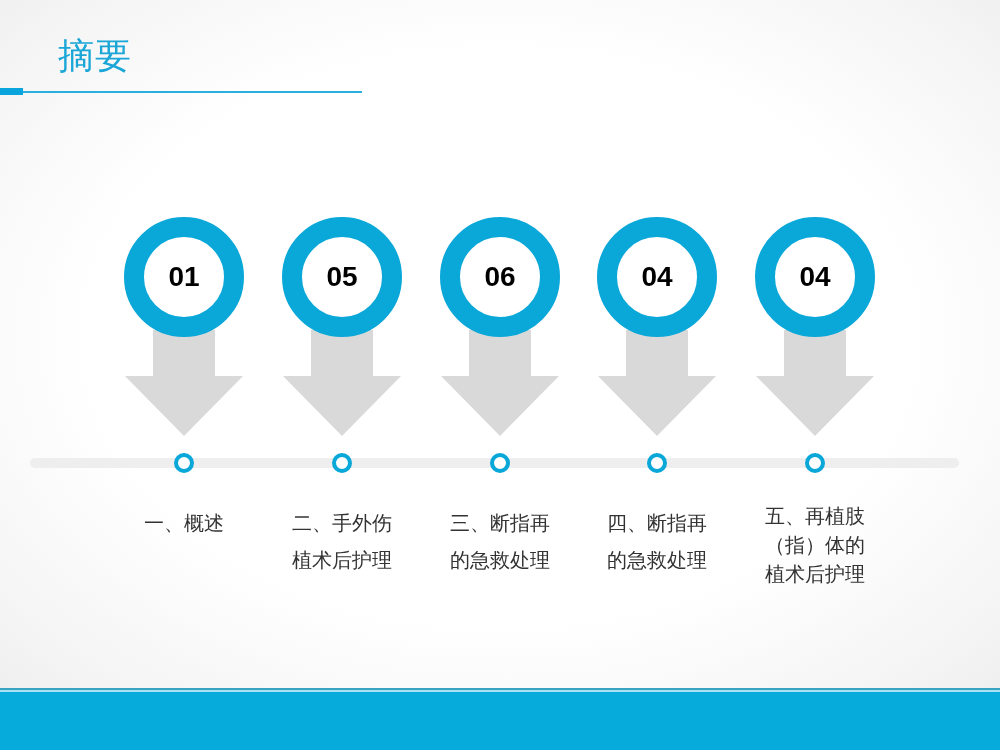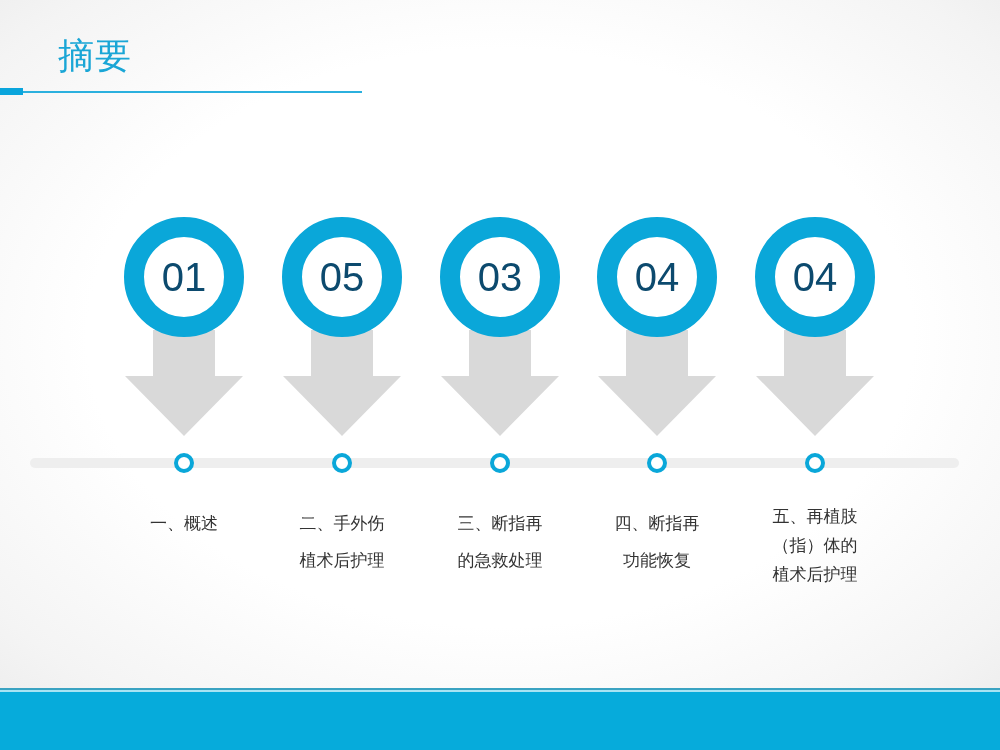--- a/index.html
+++ b/index.html
@@ -20,32 +20,32 @@
     position:absolute; left:30px; top:458px; width:929px; height:10px;
     border-radius:5px; background:#eeeeee;
   }
   .step { position:absolute; top:0; width:0; height:0; }
   .ring {
     position:absolute; left:-60px; top:217px; width:80px; height:80px;
     border:20px solid #0aa7d9; border-radius:50%; background:#fff;
     display:flex; align-items:center; justify-content:center; z-index:2;
   }
   .ring span {
-    font-family:"Liberation Sans", sans-serif; font-size:40px; color:#0c4a6e;
+    font-family:"Liberation Sans", sans-serif; font-size:28px; color:#000000;font-weight:bold;
   }
   .arrow {
     position:absolute; left:-59px; top:330px; width:118px; height:106px; z-index:1;
   }
   .dot {
     position:absolute; left:-10px; top:453px; width:12px; height:12px;
     border:4px solid #0aa7d9; border-radius:50%; background:#fff; z-index:2;
   }
   .label {
     position:absolute; left:-70px; width:140px; top:505px;
-    text-align:center; font-size:17px; line-height:37px; color:#333;
+    text-align:center; font-size:20px; line-height:37px; color:#333;
     white-space:pre-line;
   }
   .label.tight { line-height:29px; top:502px; }
 
   .footer-line1 { position:absolute; left:0; top:688px; width:1000px; height:2px; background:#3aa3c2; }
   .footer-line2 { position:absolute; left:0; top:690px; width:1000px; height:2px; background:#a7e3f3; }
   .footer { position:absolute; left:0; top:692px; width:1000px; height:58px; background:#06abdb; }
 </style>
 </head>
 <body>
@@ -75,40 +75,40 @@
     <svg class="arrow" viewBox="0 0 118 106">
         <polygon points="28,0 90,0 90,46 118,46 59,106 0,46 28,46" fill="#d9d9d9"></polygon>
       </svg>
     <div class="dot"></div>
     <div class="label">二、手外伤
 植术后护理</div>
   </div>
 
   <div class="step" style="left:500px;">
     <div class="ring">
-        <span>03</span>
+        <span>06</span>
       </div>
     <svg class="arrow" viewBox="0 0 118 106">
         <polygon points="28,0 90,0 90,46 118,46 59,106 0,46 28,46" fill="#d9d9d9"></polygon>
       </svg>
     <div class="dot"></div>
     <div class="label">三、断指再
 的急救处理</div>
   </div>
 
   <div class="step" style="left:657px;">
     <div class="ring">
         <span>04</span>
       </div>
     <svg class="arrow" viewBox="0 0 118 106">
         <polygon points="28,0 90,0 90,46 118,46 59,106 0,46 28,46" fill="#d9d9d9"></polygon>
       </svg>
     <div class="dot"></div>
     <div class="label">四、断指再
-功能恢复</div>
+的急救处理</div>
   </div>
 
   <div class="step" style="left:815px;">
     <div class="ring">
         <span>04</span>
       </div>
     <svg class="arrow" viewBox="0 0 118 106">
         <polygon points="28,0 90,0 90,46 118,46 59,106 0,46 28,46" fill="#d9d9d9"></polygon>
       </svg>
     <div class="dot"></div>

